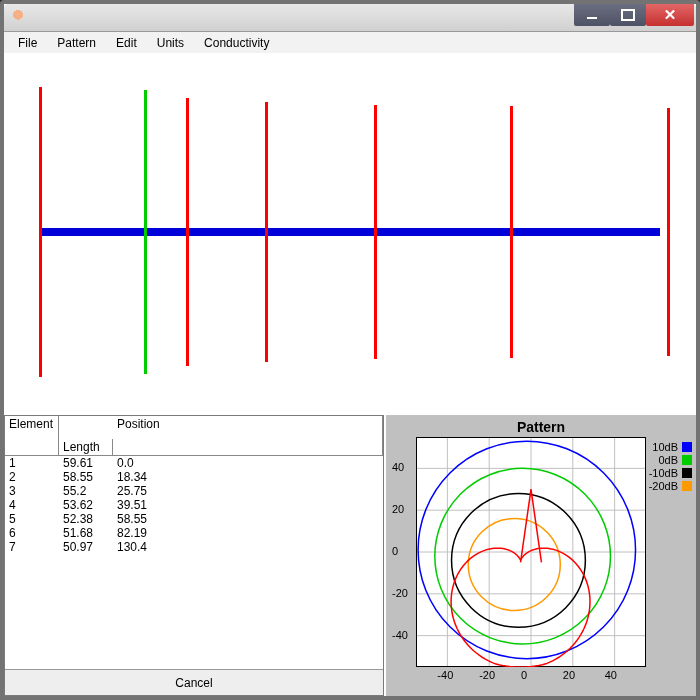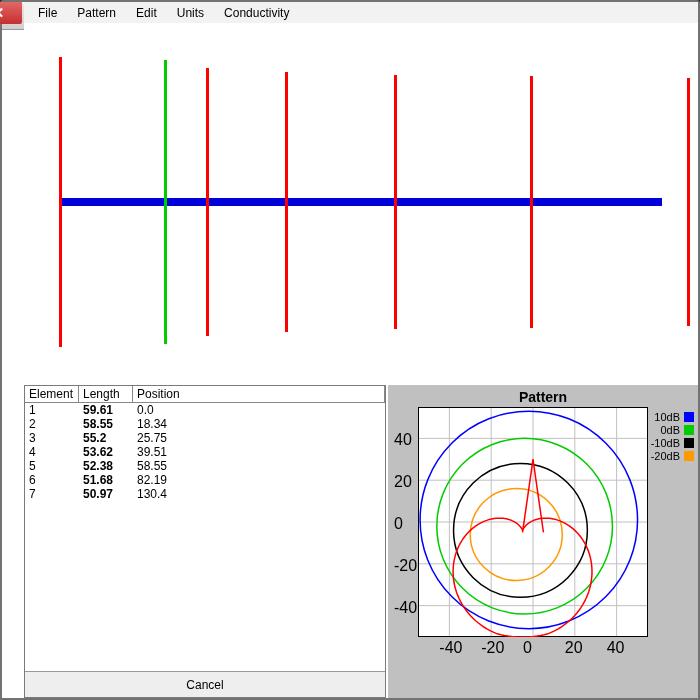--- a/index.html
+++ b/index.html
@@ -8,23 +8,23 @@
     background: #2a2a2a;
     font-family: Tahoma, Arial, sans-serif;
     font-size: 12px;
     overflow: hidden;
   }
   .window {
     position: absolute;
     left: 0; top: 0;
     width: 700px; height: 700px;
     background: #fff;
-    border: 2px solid #737373;
+    border: 4px solid #737373;
     border-radius: 4px 4px 0 0;
-    display: flex; flex-direction: row;
+    display: flex; flex-direction: column;
   }
   .titlebar {
     height: 28px;
     background: linear-gradient(#e8e8e8, #d0d0d0);
     border-bottom: 1px solid #999;
     display: flex; align-items: center;
     border-radius: 4px 4px 0 0;
     position: relative;
   }
   .winctrls { position: absolute; right: 2px; top: 0; display: flex; height: 22px; }
@@ -77,25 +77,25 @@
   .tablepanel {
     flex:1; display:flex; flex-direction:column;
     border:1px solid #7a7a7a;
     margin:0 2px 0 0;
     background:#fff;
   }
   .tablewrap { flex:1; padding:0; font-size:12px; }
   .thdr { display:flex; border-bottom:1px solid #888; }
   .thdr span { border-right:1px solid #888; padding:1px 4px; }
   .thdr span:nth-child(1){ width:54px;}
-  .thdr span:nth-child(2){ width:54px;}
+  .thdr span:nth-child(2){ width:54px;margin-top:23px;}
   .thdr span:nth-child(3){ flex:1;}
   .trow { display:flex; padding:0 4px; }
   .trow span:nth-child(1){ width:54px;}
-  .trow span:nth-child(2){ width:54px;font-weight:bold;}
+  .trow span:nth-child(2){ width:54px;}
   .trow span:nth-child(3){ flex:1;}
   .cancelbtn {
     height:26px; display:flex; align-items:center; justify-content:center;
     background:#eee; border-top:1px solid #999;
     margin-top:auto;
   }
   .patternpanel {
     width:310px; background:#c0c0c0;
     position:relative;
   }
@@ -107,21 +107,21 @@
     position:absolute; right:4px; top:26px;
     font-size:11px;
   }
   .legend div { display:flex; align-items:center; justify-content:flex-end; margin-bottom:1px;}
   .legend .sw { width:10px; height:10px; margin-left:4px; }
   .chart {
     position:absolute; left:30px; top:22px;
     width:230px; height:230px;
     background:#fff;
   }
-  .axis-tick-x, .axis-tick-y { position:absolute; font-size:16px; color:#000;}
+  .axis-tick-x, .axis-tick-y { position:absolute; font-size:11px; color:#000;}
 </style>
 </head>
 <body>
 
 <div class="window">
   <div class="titlebar">
     <div class="javaicon"></div>
     <div class="winctrls">
       <div class="winbtn min"></div>
       <div class="winbtn max"></div>

